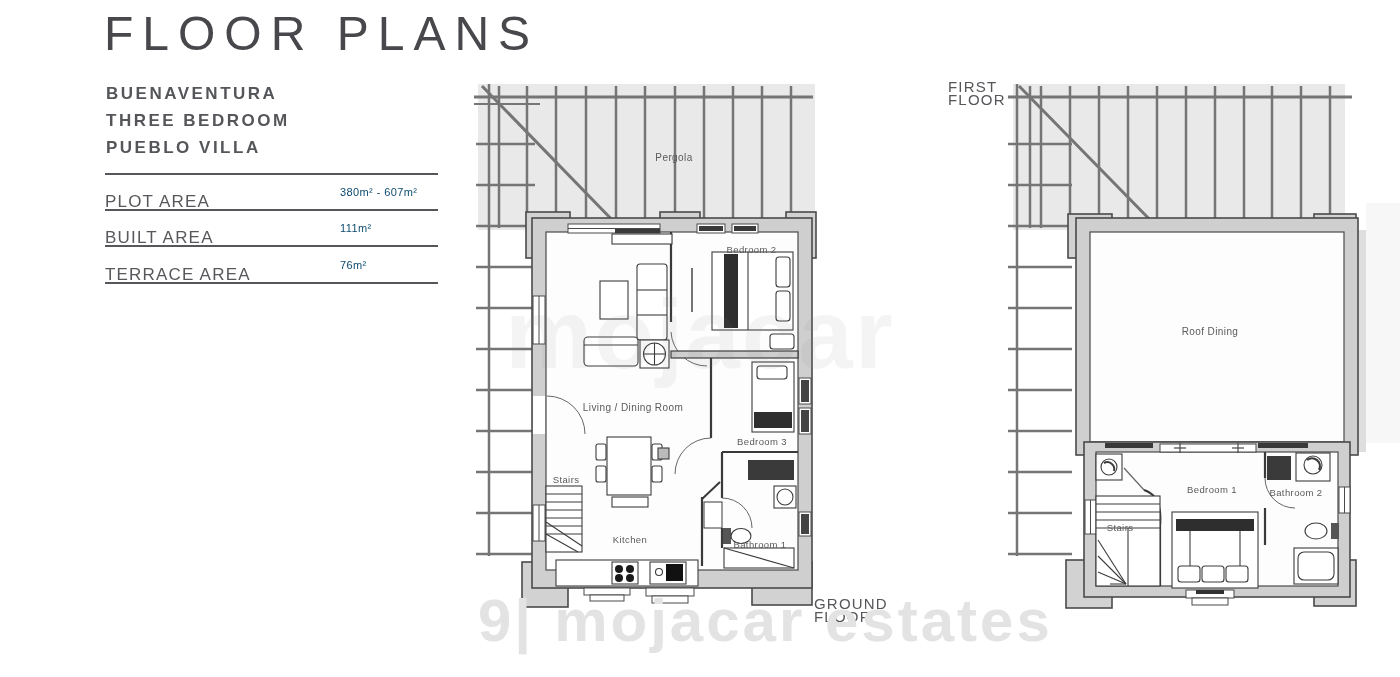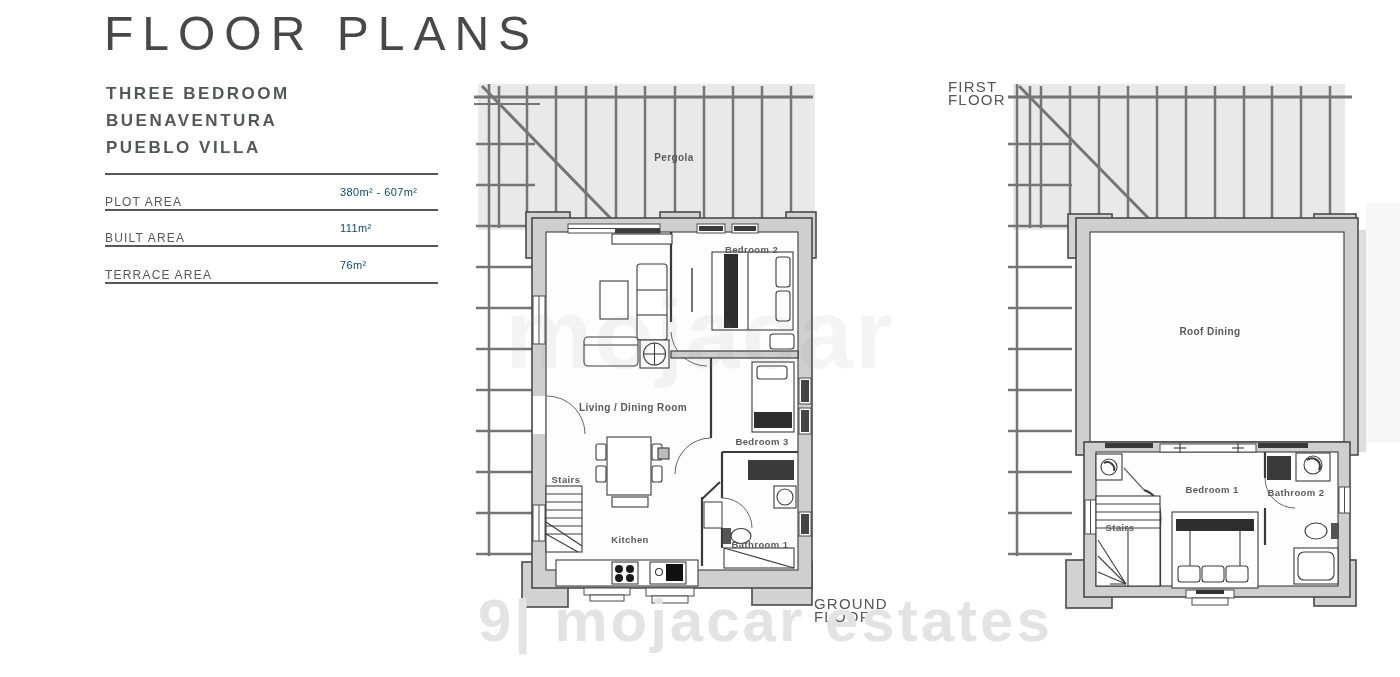--- a/index.html
+++ b/index.html
@@ -5,44 +5,44 @@
   html,body{margin:0;padding:0;background:#fff;}
   .page{position:relative;width:1400px;height:677px;background:#ffffff;overflow:hidden;
         font-family:"Liberation Sans",sans-serif;}
   .title{position:absolute;left:104px;top:6px;font-size:48px;font-weight:300;
          letter-spacing:9px;color:#48484c;}
   .subtitle{position:absolute;left:106px;top:80px;font-size:17px;font-weight:600;
             letter-spacing:2.5px;color:#55565a;line-height:27px;}
   .spec-table{position:absolute;left:105px;top:173px;width:333px;}
   .spec-row{display:flex;align-items:center;height:34px;border-top:2px solid #57575b;}
   .spec-table .last{border-bottom:2px solid #57575b;height:35px;}
-  .spec-label{width:235px;font-size:12px;letter-spacing:1.2px;color:#58585c;font-weight:500;margin-top:20px;}
+  .spec-label{width:235px;font-size:17px;letter-spacing:1.2px;color:#58585c;font-weight:500;margin-top:20px;}
   .spec-value{font-size:11px;letter-spacing:0.4px;color:#0c4a6e;}
   svg.plan{position:absolute;}
   .lbl{position:absolute;transform:translate(-50%,-50%);font-size:9.5px;color:#5a5a5a;
-       letter-spacing:0.4px;white-space:nowrap;z-index:5;font-weight:bold;}
+       letter-spacing:0.4px;white-space:nowrap;z-index:5;}
   .lbl-big{font-size:10px;}
   .floor-title{position:absolute;font-size:15px;letter-spacing:1.2px;color:#55555a;
                line-height:13px;z-index:5;}
   .wm-center{position:absolute;left:505px;top:278px;font-size:98px;font-weight:700;
              color:rgba(130,130,130,0.09);letter-spacing:2px;z-index:4;pointer-events:none;}
   .wm-bottom{position:absolute;left:478px;top:586px;font-size:60px;font-weight:700;
              color:#e3e3e3;letter-spacing:3px;z-index:6;pointer-events:none;white-space:nowrap;}
   .wm-bottom .logo{margin-right:20px;}
 </style>
 </head>
 <body>
 
 <div class="page">
 
   <div class="title">FLOOR PLANS</div>
 
   <div class="subtitle">
+    <div>BUENAVENTURA</div>
     <div>THREE BEDROOM</div>
-    <div>BUENAVENTURA</div>
     <div>PUEBLO VILLA</div>
   </div>
 
   <div class="spec-table">
     <div class="spec-row">
       <div class="spec-label">PLOT AREA</div>
       <div class="spec-value">380m² - 607m²</div>
     </div>
     <div class="spec-row">
       <div class="spec-label">BUILT AREA</div>

